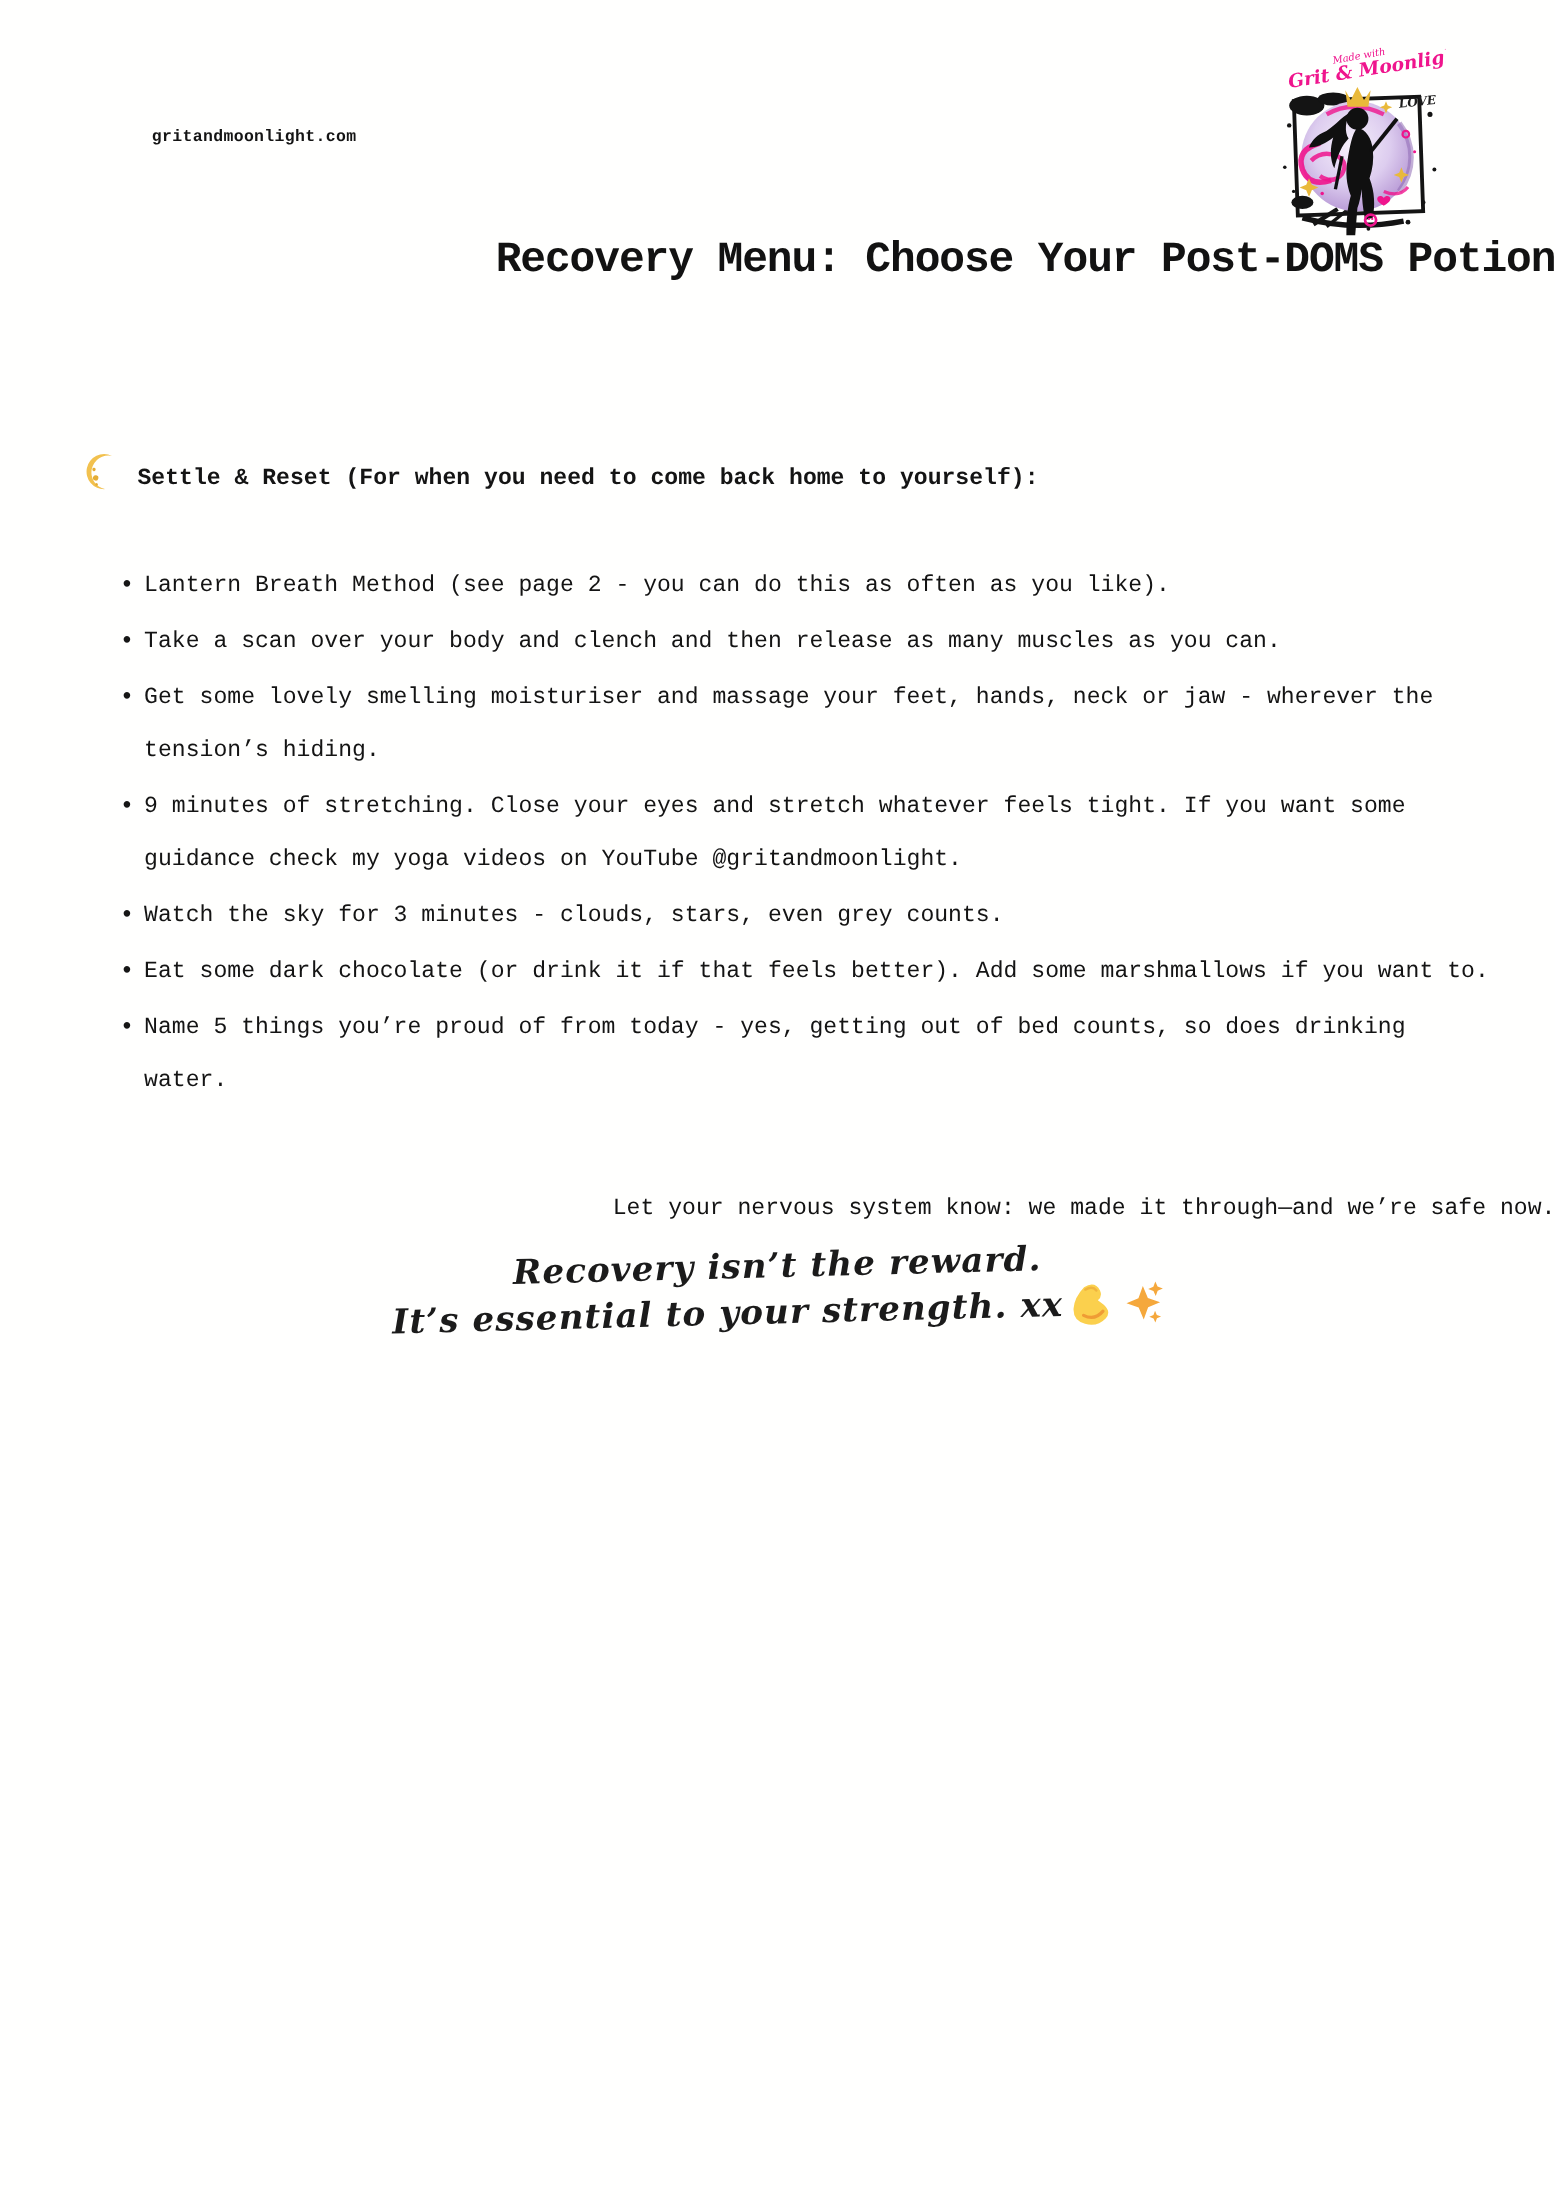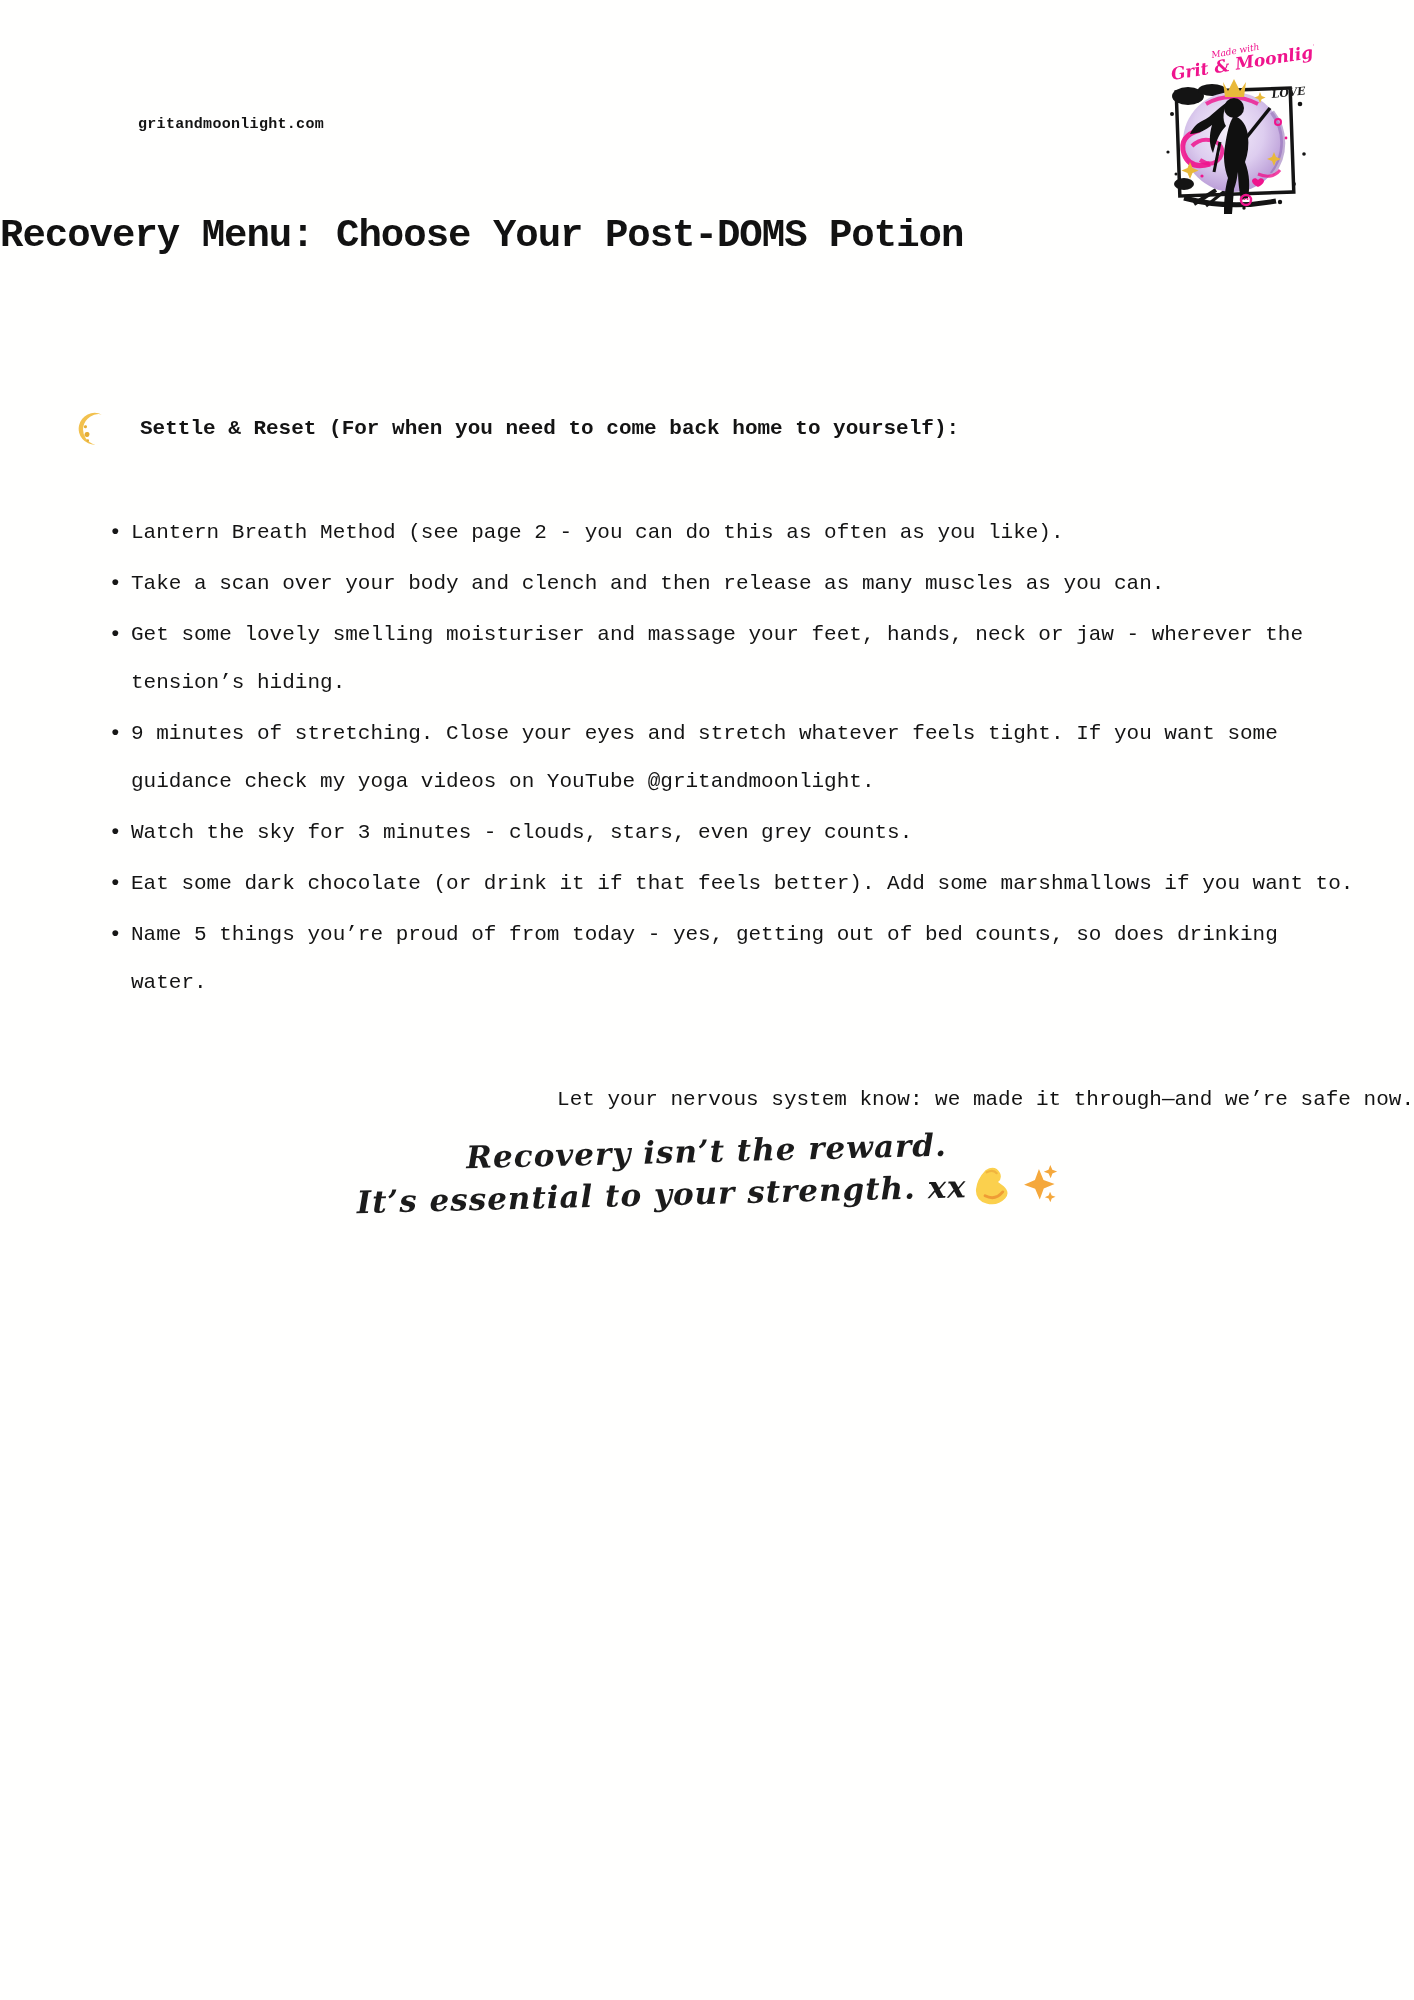--- a/index.html
+++ b/index.html
@@ -8,25 +8,25 @@
     position:relative; width:1414px; height:2000px; background:#fffffe;
     margin:0 auto; overflow:hidden; color:#161616;
     font-family:"Liberation Mono","DejaVu Sans Mono",monospace;
   }
   .site-url {
     position:absolute; left:138px; top:116px;
     font-size:15px; font-weight:700; letter-spacing:0.3px; color:#141414;
   }
   .logo { position:absolute; left:1154px; top:34px; width:160px; height:180px; }
   .doc-title {
-    position:absolute; left:0; right:0; top:214px; text-align:left;
+    position:absolute; left:0; right:0; top:214px; text-align:right;
     font-size:39px; font-weight:700; letter-spacing:-1px; color:#121212;
   }
   .section { position:absolute; left:75px; top:410px; width:1290px; }
-  .heading-row { display:flex; align-items:center; gap:28px; }
+  .heading-row { display:flex; align-items:flex-end; gap:13px; }
   .heading-row .moon { width:37px; height:37px; flex:0 0 auto; }
   .section-heading { font-size:21px; font-weight:700; color:#141414; }
   .bullet-list { margin-top:62px; }
   .bullet { display:flex; margin-left:34px; margin-bottom:3px; }
   .bullet-dot { width:22px; font-size:21px; line-height:48px; font-weight:700; flex:0 0 auto; }
   .bullet-text { font-size:21px; line-height:48px; font-weight:400; white-space:pre-line; color:#141414; }
   .closing-message {
     position:absolute; left:0; right:0; top:1056px; text-align:right;
     font-size:21px; font-weight:400; color:#131313;margin-top:32px;
   }

